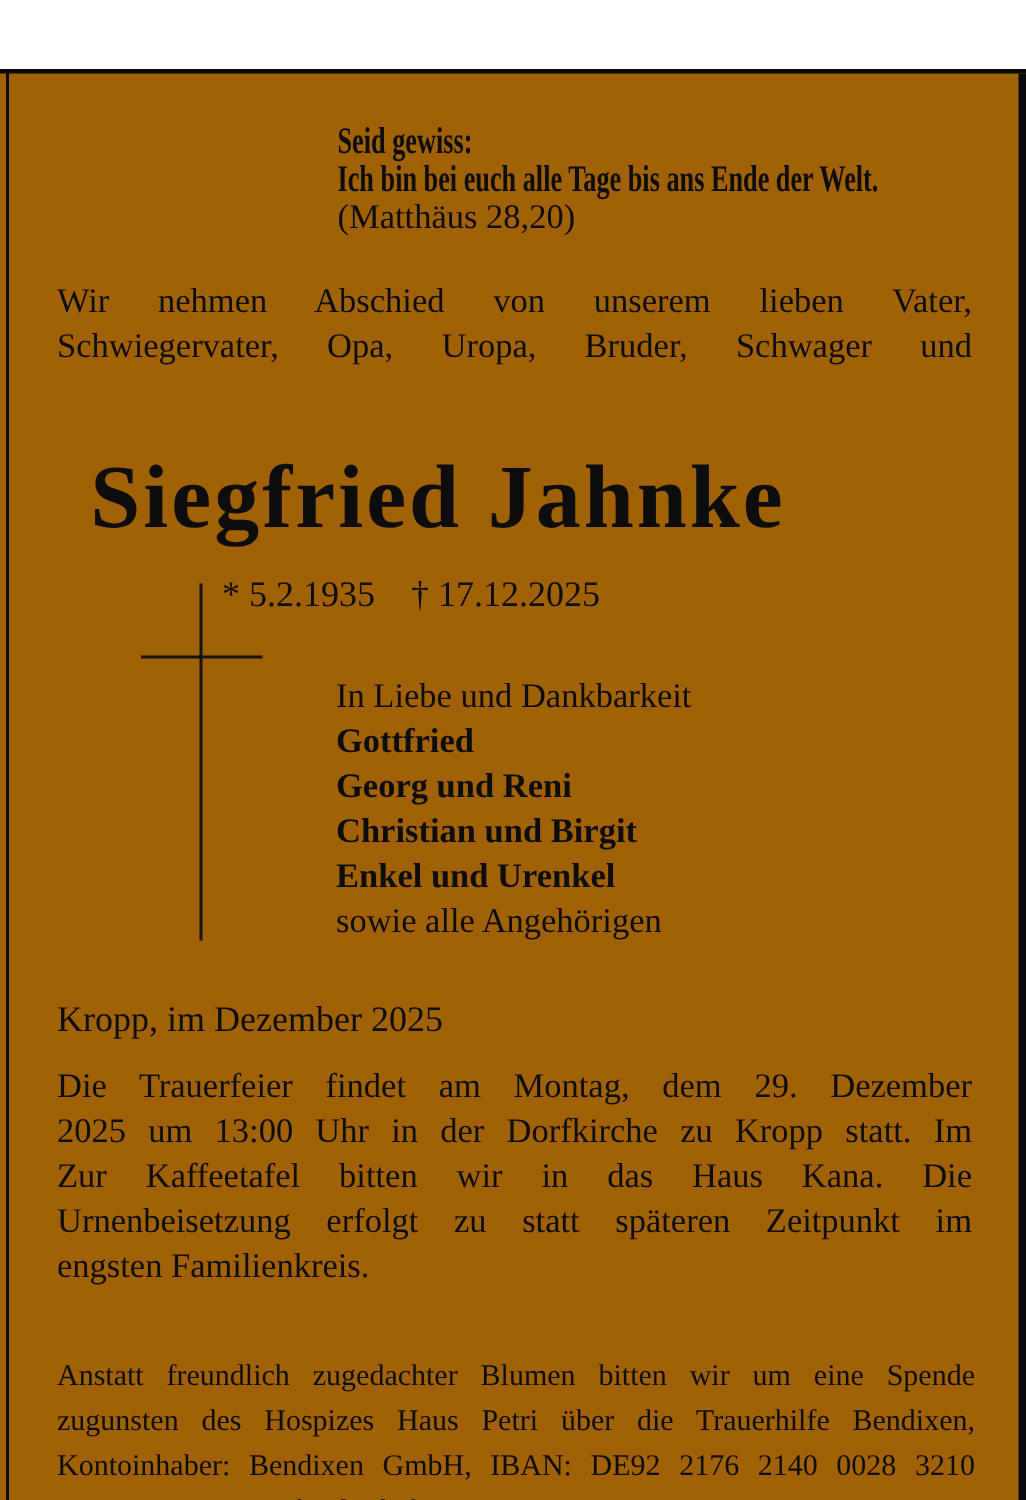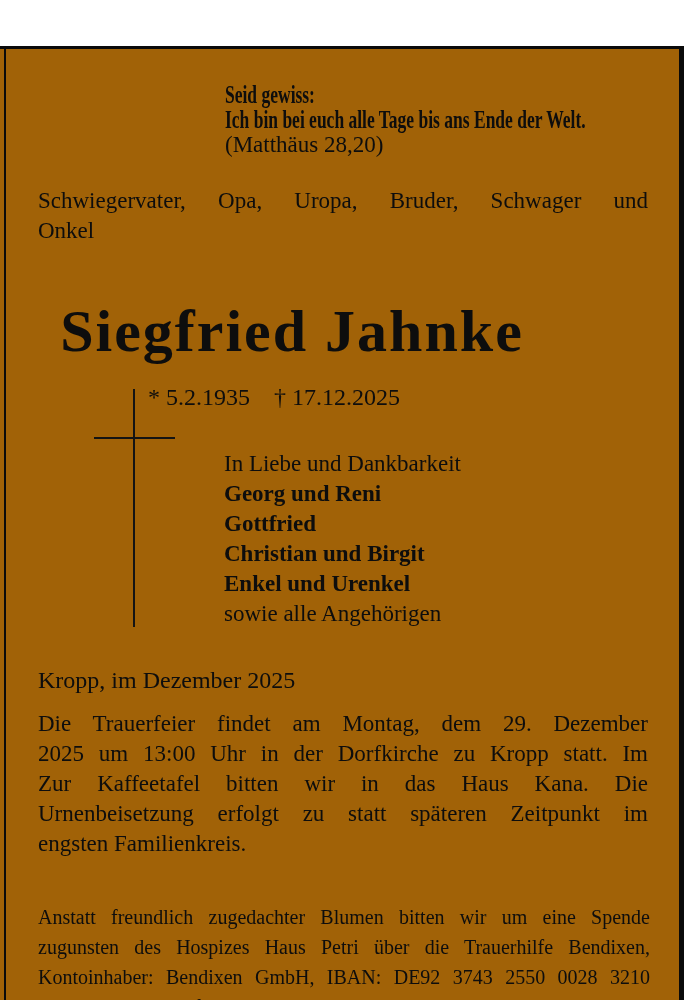--- a/index.html
+++ b/index.html
@@ -78,55 +78,55 @@
   <div class="frame right"></div>
   <div class="frame bottom"></div>
 
   <div class="quote abs">
       <div class="line bold">Seid gewiss:</div>
       <div class="line bold">Ich bin bei euch alle Tage bis ans Ende der Welt.</div>
       <div class="line last">(Matthäus 28,20)</div>
     </div>
 
   <div class="opening abs justify">
+      <div class="line">Wir nehmen Abschied von unserem lieben Vater,</div>
       <div class="line">Schwiegervater, Opa, Uropa, Bruder, Schwager und</div>
-      <div class="line last">Onkel</div>
     </div>
 
   <h1 class="name abs">Siegfried Jahnke</h1>
 
   <div class="dates abs">
     <span>* 5.2.1935</span>
     <span class="death">† 17.12.2025</span>
   </div>
 
   <div class="cross abs">
     <div class="v"></div>
     <div class="h"></div>
   </div>
 
   <div class="mourners abs">
       <div class="line">In Liebe und Dankbarkeit</div>
+      <div class="line bold">Gottfried</div>
       <div class="line bold">Georg und Reni</div>
-      <div class="line bold">Gottfried</div>
       <div class="line bold">Christian und Birgit</div>
       <div class="line bold">Enkel und Urenkel</div>
       <div class="line last">sowie alle Angehörigen</div>
     </div>
 
   <div class="dateline abs">Kropp, im Dezember 2025</div>
 
   <div class="funeral abs justify">
       <div class="line">Die Trauerfeier findet am Montag, dem 29. Dezember</div>
       <div class="line">2025 um 13:00 Uhr in der Dorfkirche zu Kropp statt. Im</div>
       <div class="line">Zur Kaffeetafel bitten wir in das Haus Kana. Die</div>
       <div class="line">Urnenbeisetzung erfolgt zu statt späteren Zeitpunkt im</div>
       <div class="line last">engsten Familienkreis.</div>
     </div>
 
   <div class="donation abs justify">
       <div class="line">Anstatt freundlich zugedachter Blumen bitten wir um eine Spende</div>
       <div class="line">zugunsten des Hospizes Haus Petri über die Trauerhilfe Bendixen,</div>
-      <div class="line">Kontoinhaber: Bendixen GmbH, IBAN: DE92 3743 2550 0028 3210</div>
+      <div class="line">Kontoinhaber: Bendixen GmbH, IBAN: DE92 2176 2140 0028 3210</div>
       <div class="line last">43, Kennwort: Siegfried Jahnke.</div>
     </div>
 
 </div>
 
 </body></html>

